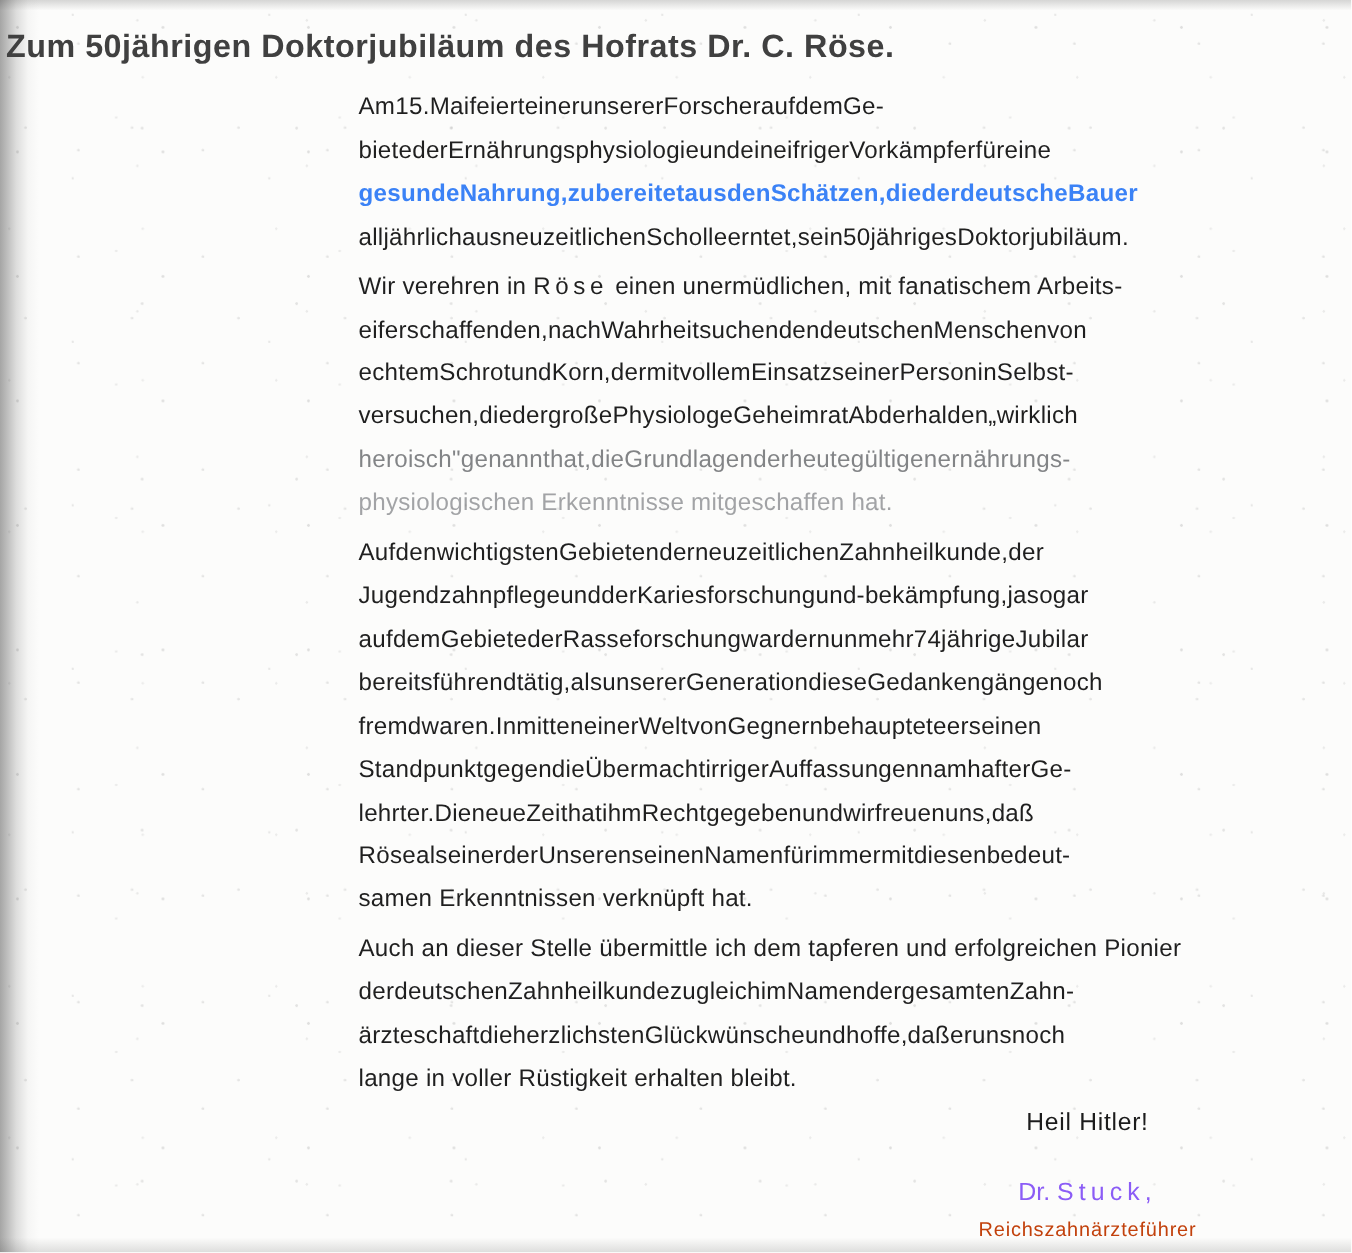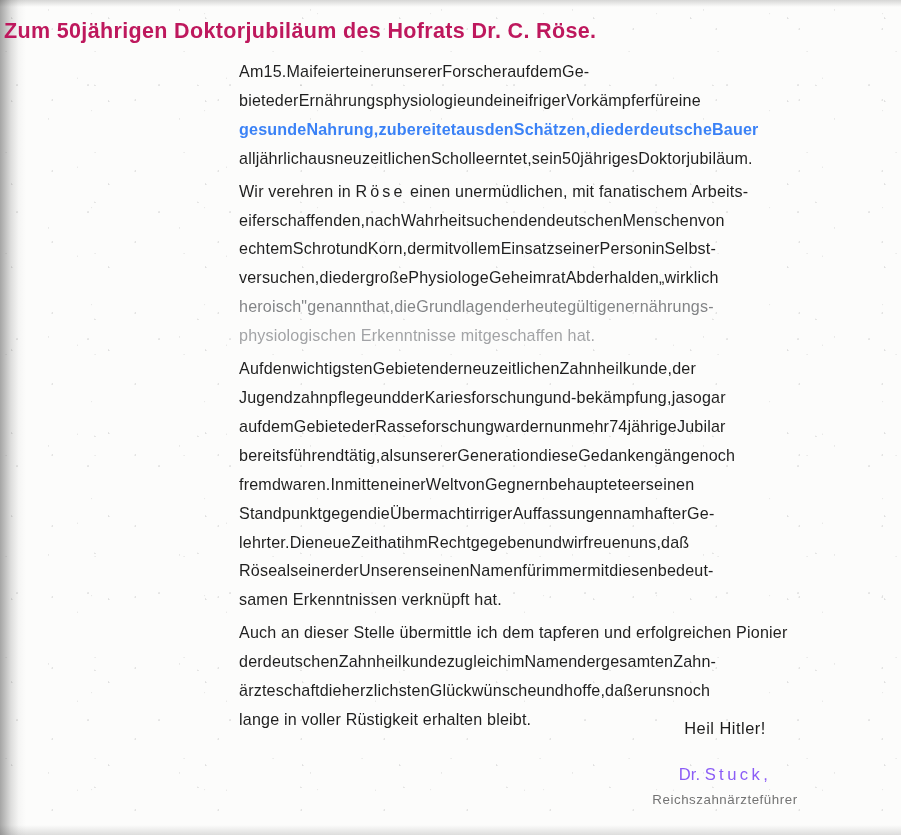--- a/index.html
+++ b/index.html
@@ -63,21 +63,21 @@
 
   
   .headline {
     position: absolute;
     left: 4px;
     top: 2px;
     width: 880px;
     font-size: 21.5px;
     line-height: 30px;
     letter-spacing: .35px;
-    color: #be185d;
+    color: #404040;
     white-space: nowrap;
   }
 
   
   .body-block {
     position: absolute;
     left: 239px;
     top: 57px;
     width: 652px;
   }
@@ -106,21 +106,21 @@
   .spaced { letter-spacing: 3.1px; }
 
   .faded { color: #6f7174; opacity: .86; }
   .faded-more { color: #8c8e91; opacity: .8; }
   .clipped-right { color: #3b82f6; font-weight: bold; }
 
   
   .closing {
     position: absolute;
     left: 560px;
-    top: 716px;
+    top: 736px;
     width: 330px;
     text-align: center;
   }
   .heil {
     font-size: 16.4px;
     line-height: 24px;
     letter-spacing: .5px;
     color: #1c1c1c;
   }
   .signature {
@@ -129,21 +129,21 @@
     line-height: 22px;
     color: #8b5cf6;
     white-space: nowrap;
   }
   .signature .name { letter-spacing: 3.4px; }
   .role {
     margin-top: 5px;
     font-size: 13.3px;
     line-height: 18px;
     letter-spacing: .55px;
-    color: #737373;
+    color: #c2410c;
   }
 </style>
 </head>
 <body>
 
 <div id="page">
 
   <div class="edge-shadow-top"></div>
   <div class="edge-shadow-left"></div>
   <div class="edge-shadow-bottom"></div>

